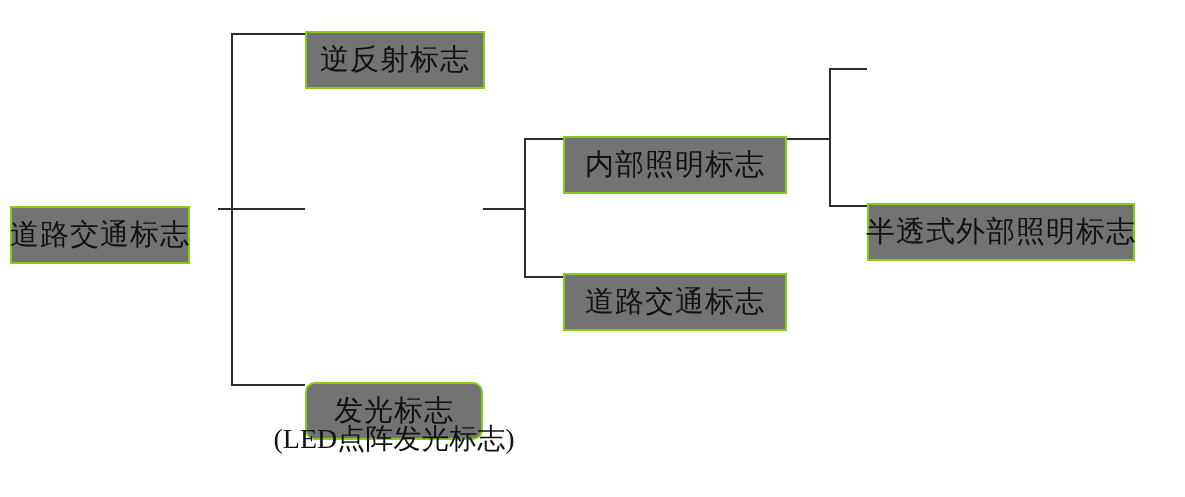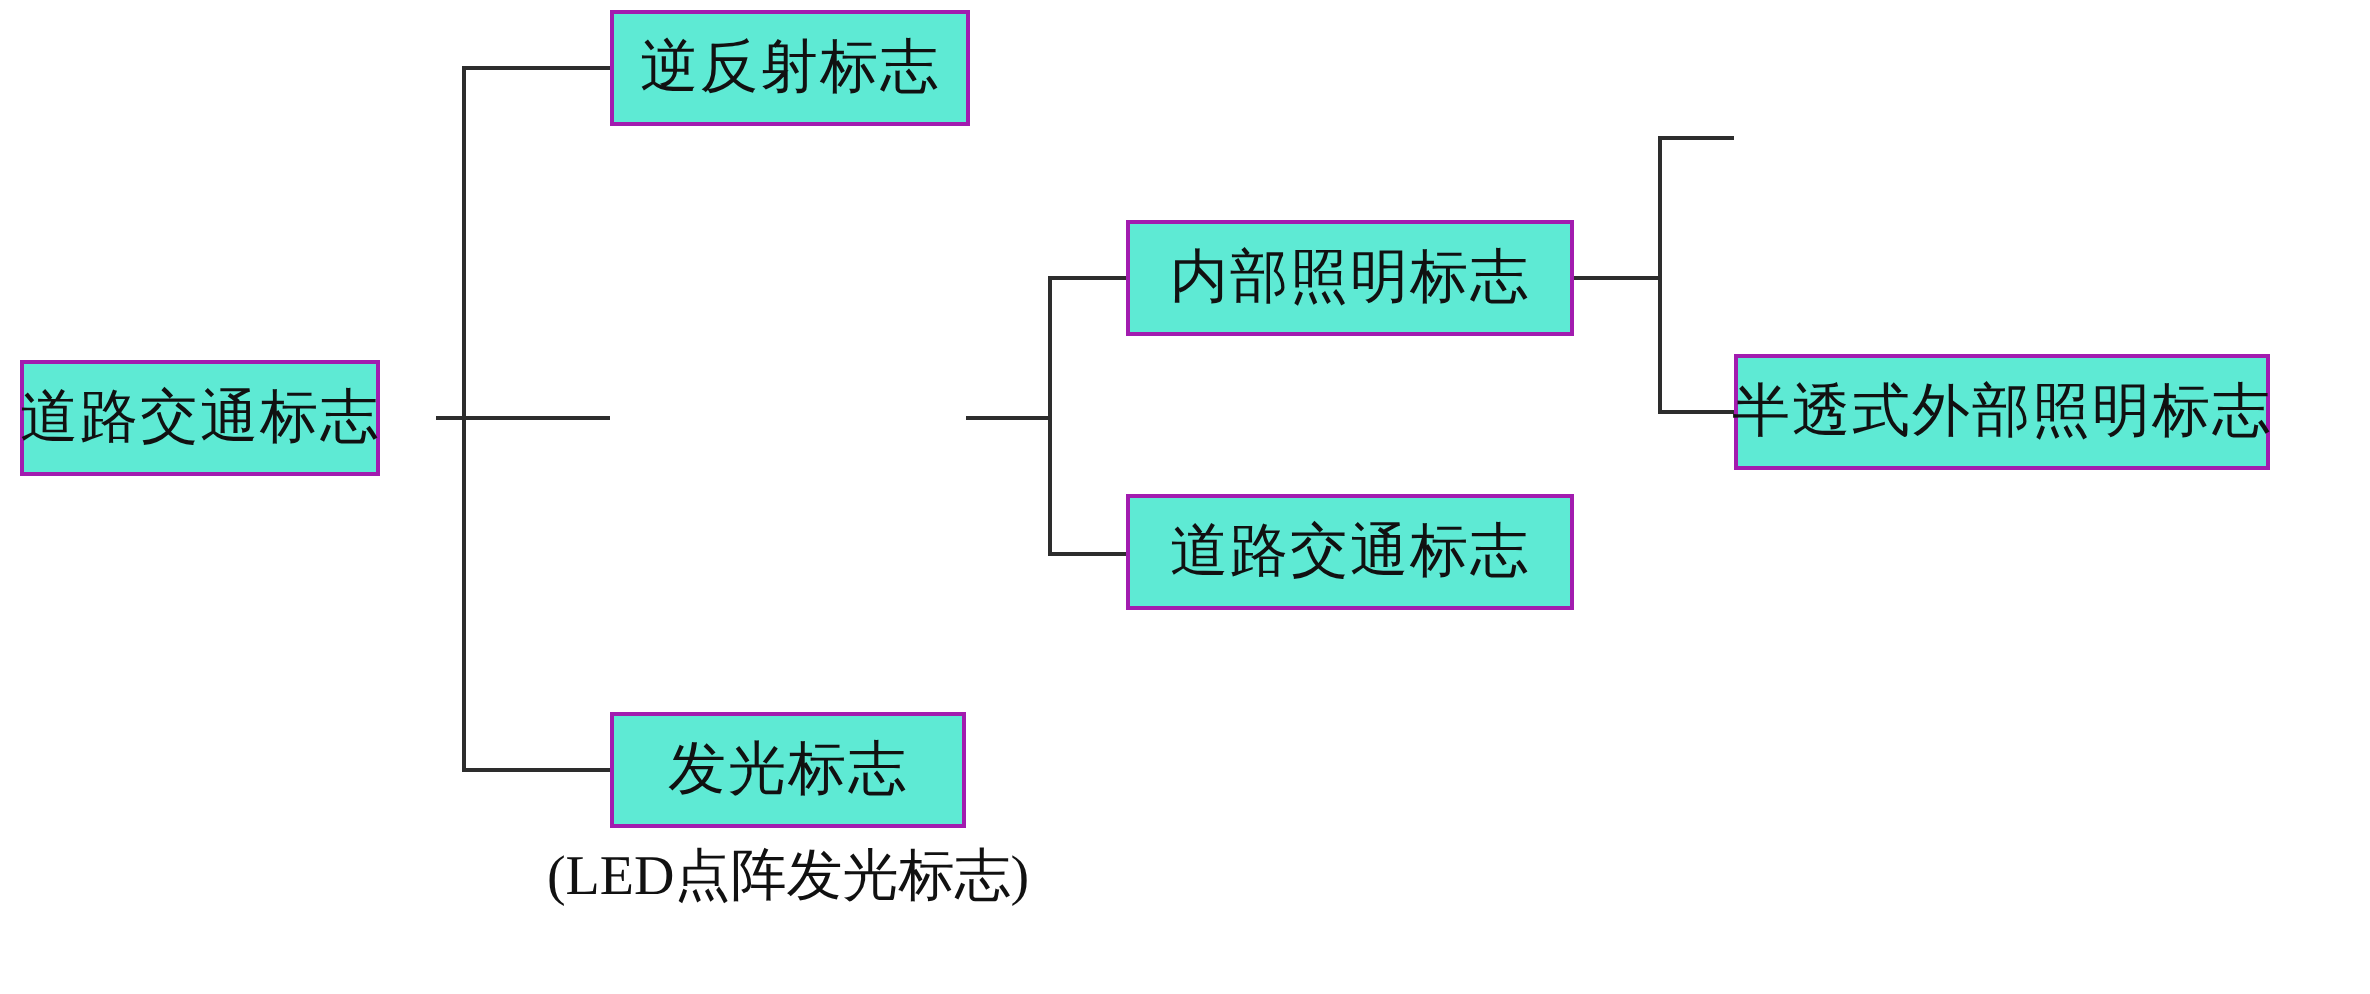--- a/index.html
+++ b/index.html
@@ -12,49 +12,50 @@
     width: 1185px;
     height: 497px;
     background: #ffffff;
     font-family: "Liberation Serif", "DejaVu Serif", serif;
     color: #111111;
     overflow: hidden;
   }
   .node {
     position: absolute;
     box-sizing: border-box;
-    border: 2px solid #a21caf;
-    background: #5eead4;
+    border: 2px solid #84cc16;
+    background: #737373;
     display: flex;
     align-items: center;
     justify-content: center;
     font-size: 29px;
     letter-spacing: 1px;
     white-space: nowrap;
     color: #111111;
+    margin-top: 26px;
   }
   .line {
     position: absolute;
     background: #2d2d2d;
   }
   .hline { height: 2px; }
   .vline { width: 2px; }
   .caption {
     position: absolute;
     text-align: center;
     font-size: 28px;
     line-height: 35px;
     color: #111111;
     white-space: nowrap;
   }
   
   #node-root        { left: 10px;  top: 180px; width: 180px; height: 58px; }
   #node-retro       { left: 305px; top: 5px;   width: 180px; height: 58px; }
   #node-illum       { left: 305px; top: 181px; width: 178px; height: 58px; }
-  #node-luminous    { left: 305px; top: 356px; width: 178px; height: 58px; }
+  #node-luminous    { left: 305px; top: 356px; width: 178px; height: 58px; border-radius: 10px; }
   #node-internal    { left: 563px; top: 110px; width: 224px; height: 58px; }
   #node-external    { left: 563px; top: 247px; width: 224px; height: 58px; }
   #node-fulltrans   { left: 867px; top: 40px;  width: 307px; height: 59px; }
   #node-semitrans   { left: 867px; top: 177px; width: 268px; height: 58px; }
 
   
   #l1-root-line   { left: 218px; top: 208px; width: 87px; }
   #l1-bus         { left: 231px; top: 33px;  height: 353px; }
   #l1-stub-top    { left: 231px; top: 33px;  width: 74px; }
   #l1-stub-bottom { left: 231px; top: 384px; width: 74px; }

